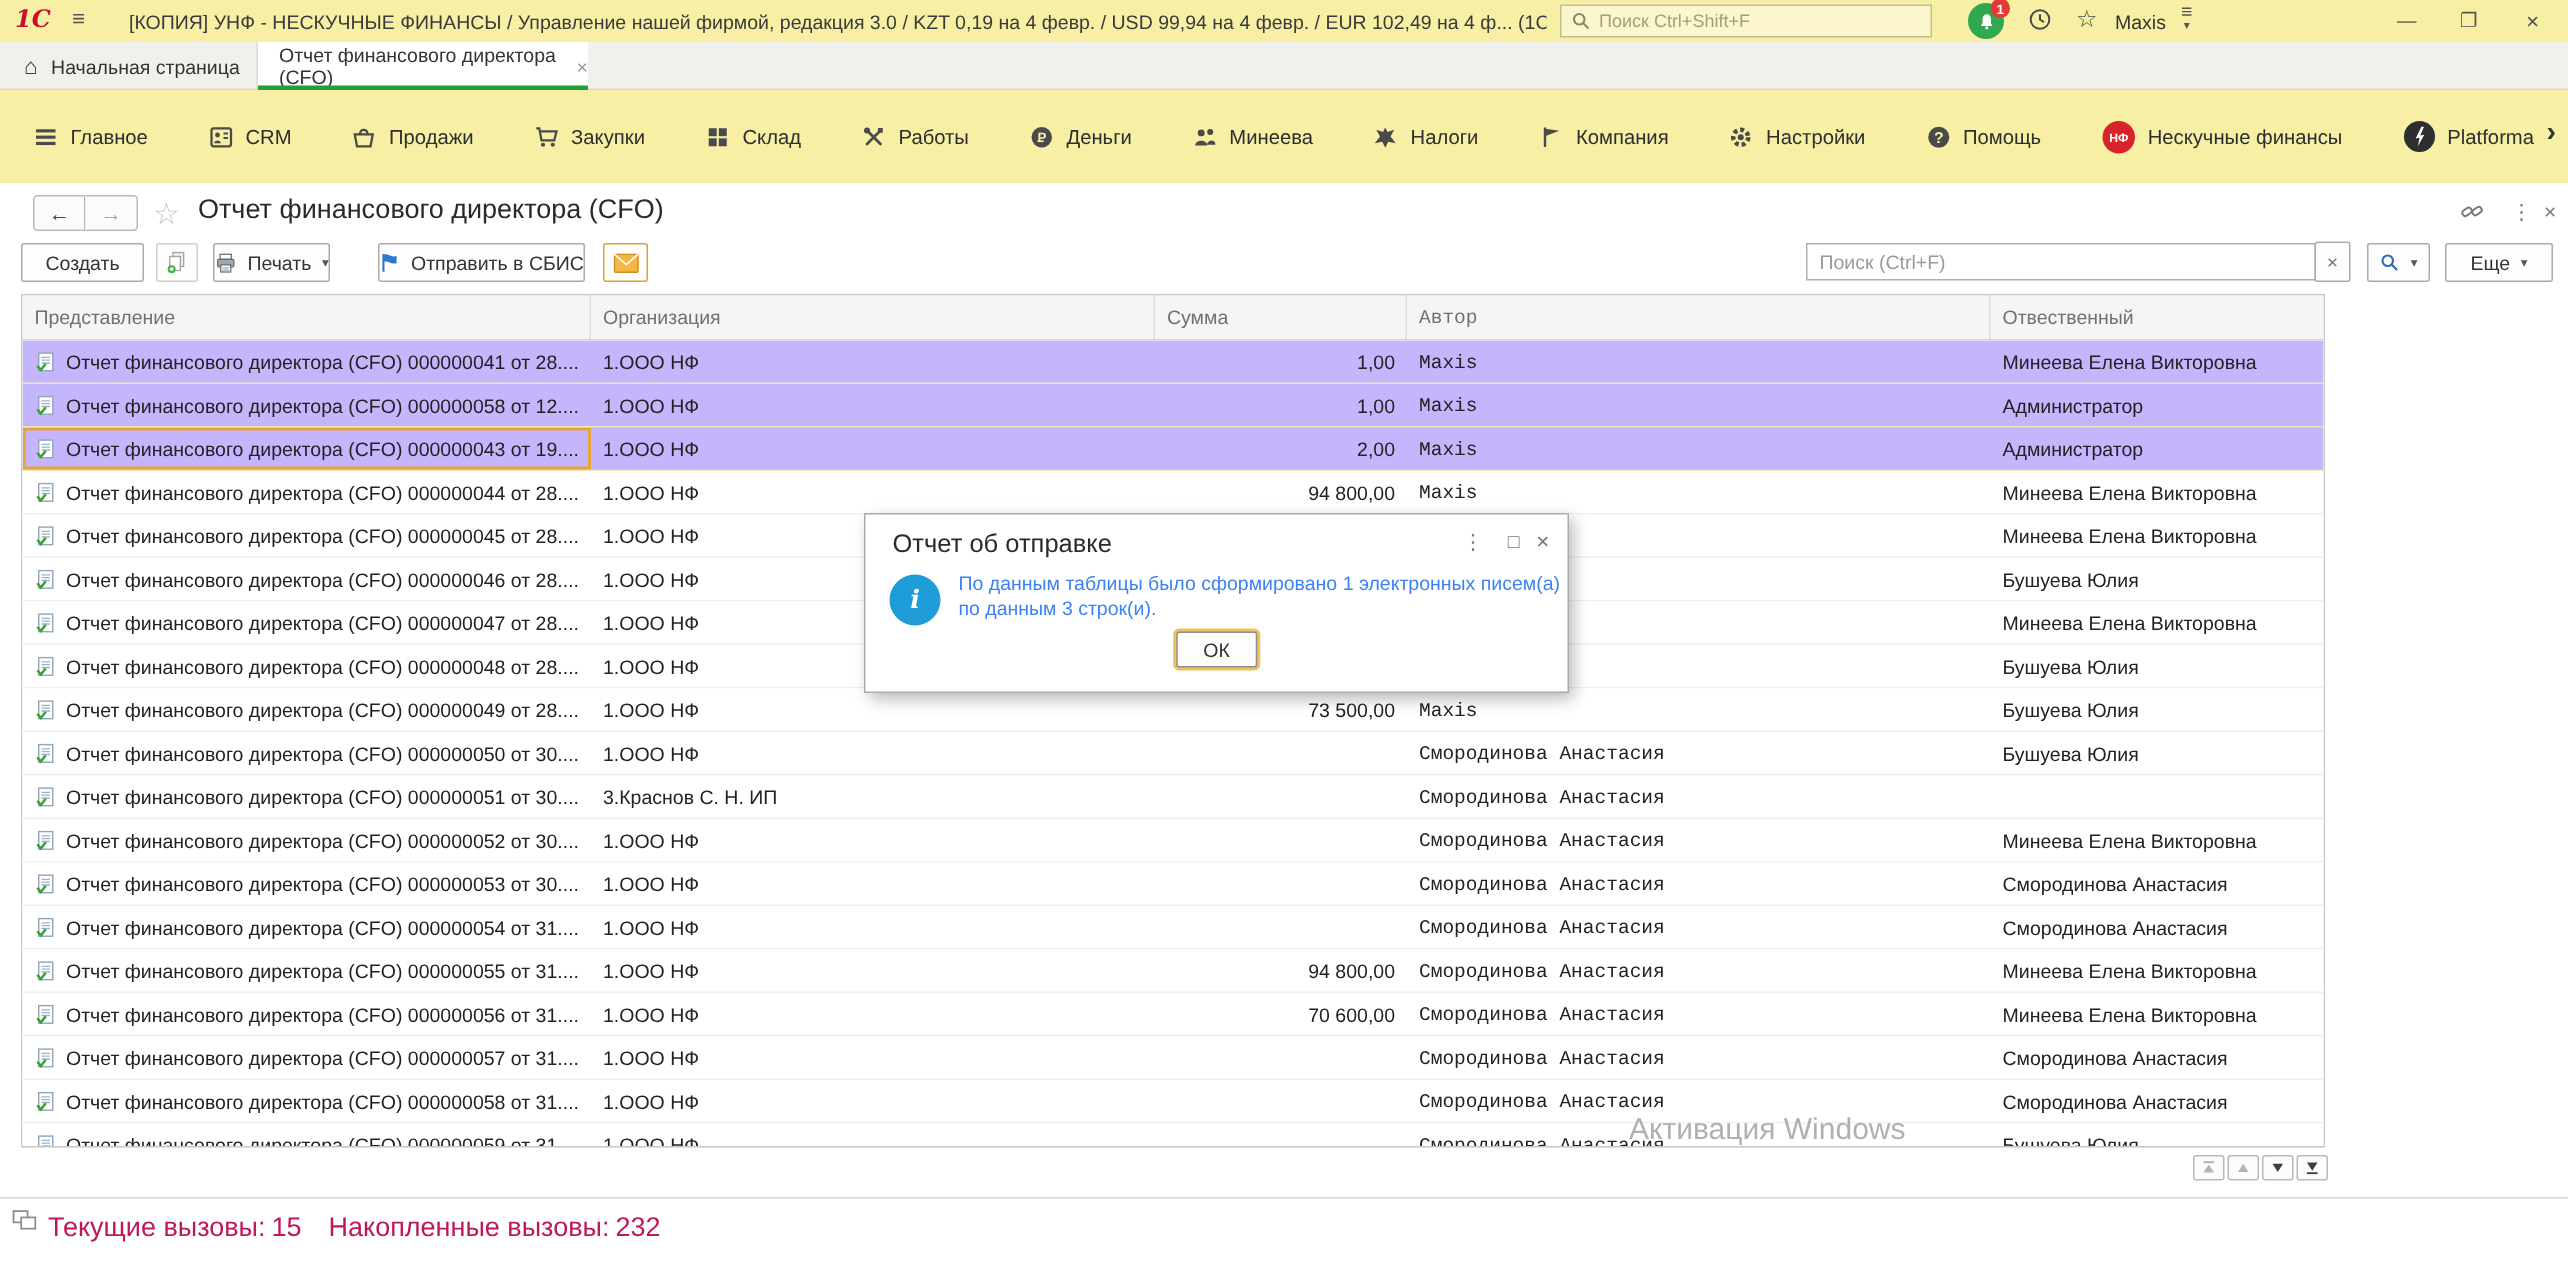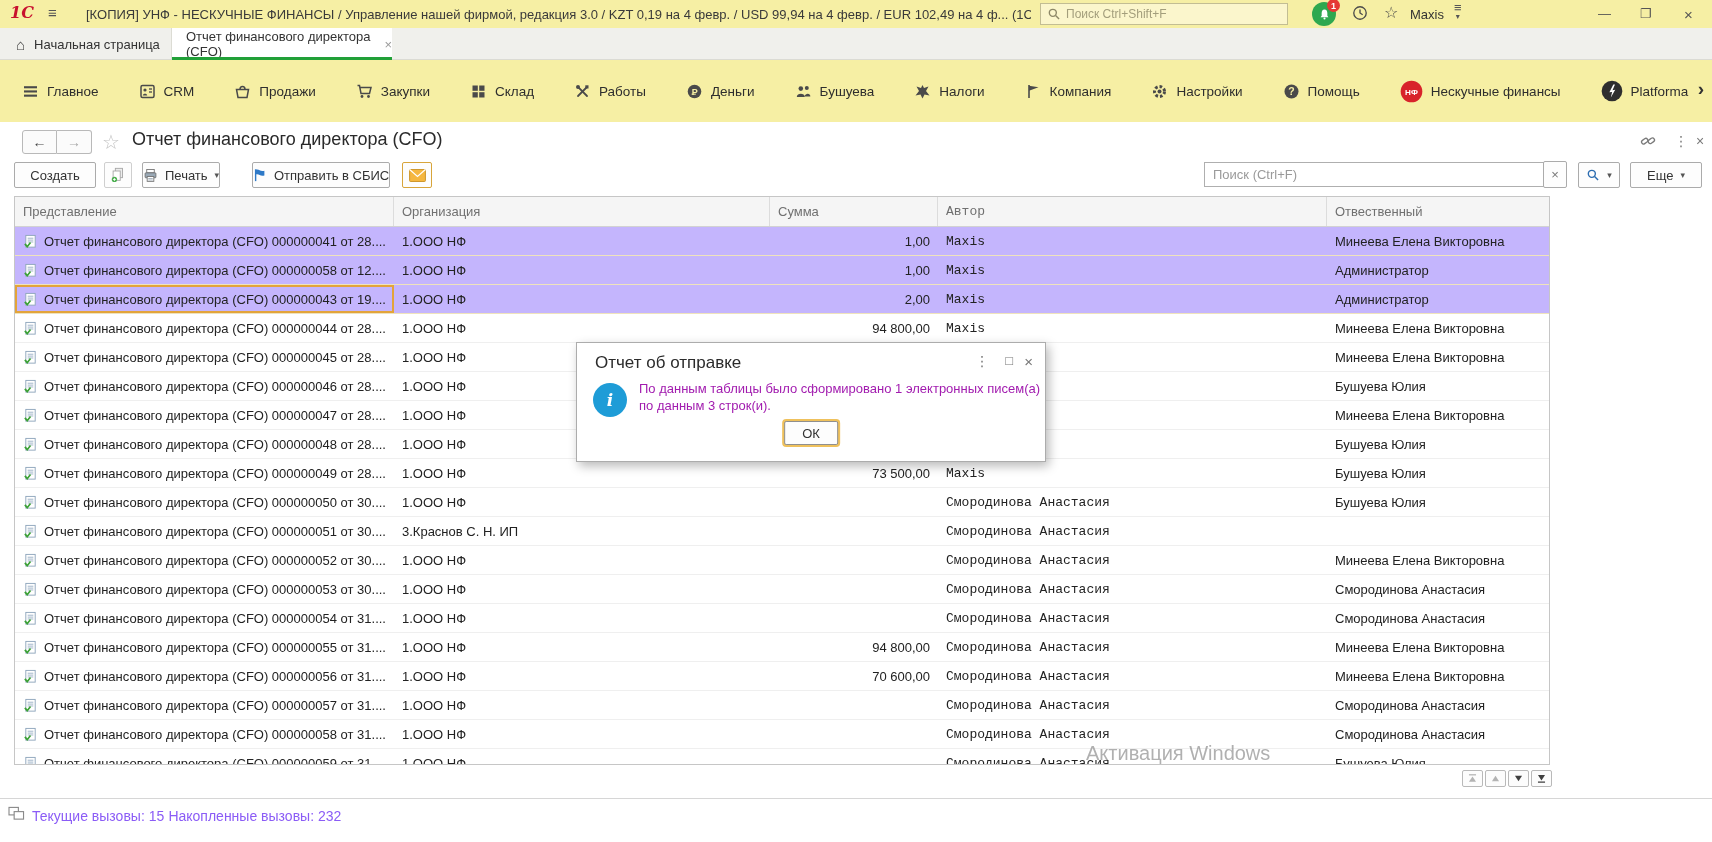--- a/index.html
+++ b/index.html
@@ -104,36 +104,36 @@
   
   #rownav { position:absolute; left:1462px; top:770px; display:flex; gap:2px; }
   .rnbtn { width:21px; height:17px; border:1px solid #B9B9B9; background:#FCFCFC; border-radius:2px;
     display:flex; align-items:center; justify-content:center; cursor:pointer; }
   .rnbtn.dis { color:#B3B3B3; } .rnbtn.en { color:#3F3F3F; }
 
   
   #statusbar { position:absolute; left:0; top:798px; width:1712px; height:44px; background:#fff;
     border-top:1px solid #D6D6D6; }
   #statusbar .sb-ico { position:absolute; left:8px; top:7px; color:#8A8A8A; }
-  .sb-text { position:absolute; left:32px; top:9px; display:flex; font-size:14px; color:#8b5cf6; }
+  .sb-text { position:absolute; left:32px; top:9px; display:flex; gap:14px; font-size:18px; color:#be185d; }
   .sb-pair span { margin-right:4px; }
 
   
   #watermark { position:absolute; left:1086px; top:742px; font-size:20px; color:#8F8F8F;
     opacity:.7; z-index:60; pointer-events:none; }
 
   
   #dialog { position:absolute; left:576px; top:342px; width:470px; height:120px; background:#fff;
     border:1px solid #ACACAC; box-shadow:3px 4px 10px rgba(0,0,0,.28); z-index:50; }
   .dlg-title { position:absolute; left:18px; top:10px; font-size:17px; color:#2B2B2B; }
   .dlg-ico { position:absolute; top:10px; color:#777; cursor:pointer; }
   .dlg-info { position:absolute; left:16px; top:40px; width:34px; height:34px; border-radius:50%;
     background:#1E9CD7; color:#fff; font-size:17px; font-weight:bold; display:flex;
     align-items:center; justify-content:center; font-family:"DejaVu Serif",serif; font-style:italic;}
-  .dlg-msg { position:absolute; left:62px; top:37px; font-size:13px; color:#a21caf; line-height:17px; }
+  .dlg-msg { position:absolute; left:62px; top:37px; font-size:13px; color:#3b82f6; line-height:17px; }
   #dlg-ok { position:absolute; left:50%; transform:translateX(-50%); top:78px; height:24px;
     padding:0 17px; border:1px solid #8F8F8F; border-radius:2px; background:#FDFDFD; font-size:13px;
     color:#333; box-shadow:0 0 0 2px #EFC15C; cursor:pointer; font-family:"Liberation Sans",sans-serif;}
 </style>
 </head>
 <body>
 
 <div id="titlebar">
   <span class="tb-logo">1С</span>
   <span class="tb-burger">≡</span>
@@ -270,21 +270,21 @@
       </div>
       <div class="rib-item">
         <span class="rib-ico">
           <svg viewBox="0 0 17 17" width="17" height="17">
             <circle cx="5.8" cy="5.6" r="2.3" fill="currentColor"></circle>
             <path d="M1.8,14 C1.8,9.8 9.8,9.8 9.8,14 Z" fill="currentColor"></path>
             <circle cx="11.8" cy="5" r="2" fill="currentColor"></circle>
             <path d="M9.5,13.5 C10.5,9.5 15.5,10 15.3,13.5 Z" fill="currentColor"></path>
           </svg>
         </span>
-        <span class="rib-lbl">Бушуева</span>
+        <span class="rib-lbl">Минеева</span>
       </div>
       <div class="rib-item">
         <span class="rib-ico">
           <svg viewBox="0 0 17 17" width="17" height="17">
             <path d="M8.5,2 L10,5 L14.5,3.5 L12,8 L15.5,12.5 L10.5,11.5 L8.5,15.5 L6.5,11.5 L1.5,12.5 L5,8 L2.5,3.5 L7,5 Z" fill="currentColor"></path>
           </svg>
         </span>
         <span class="rib-lbl">Налоги</span>
       </div>
       <div class="rib-item">

